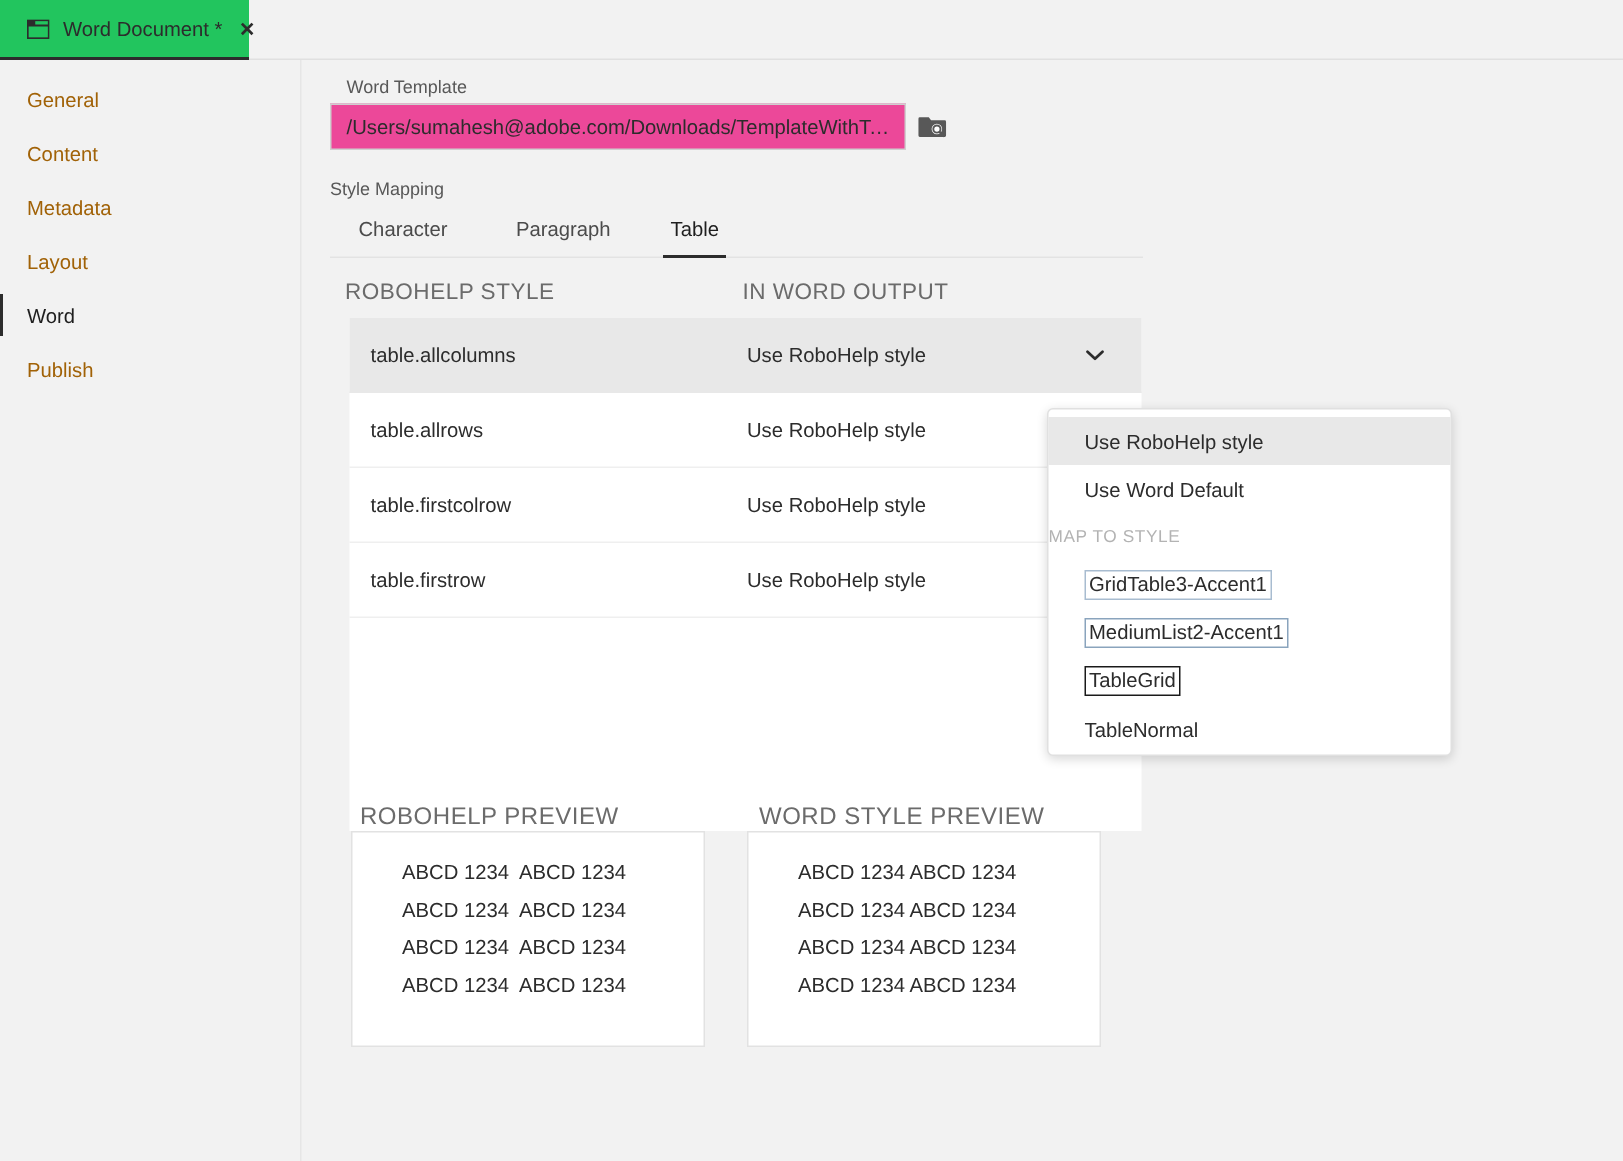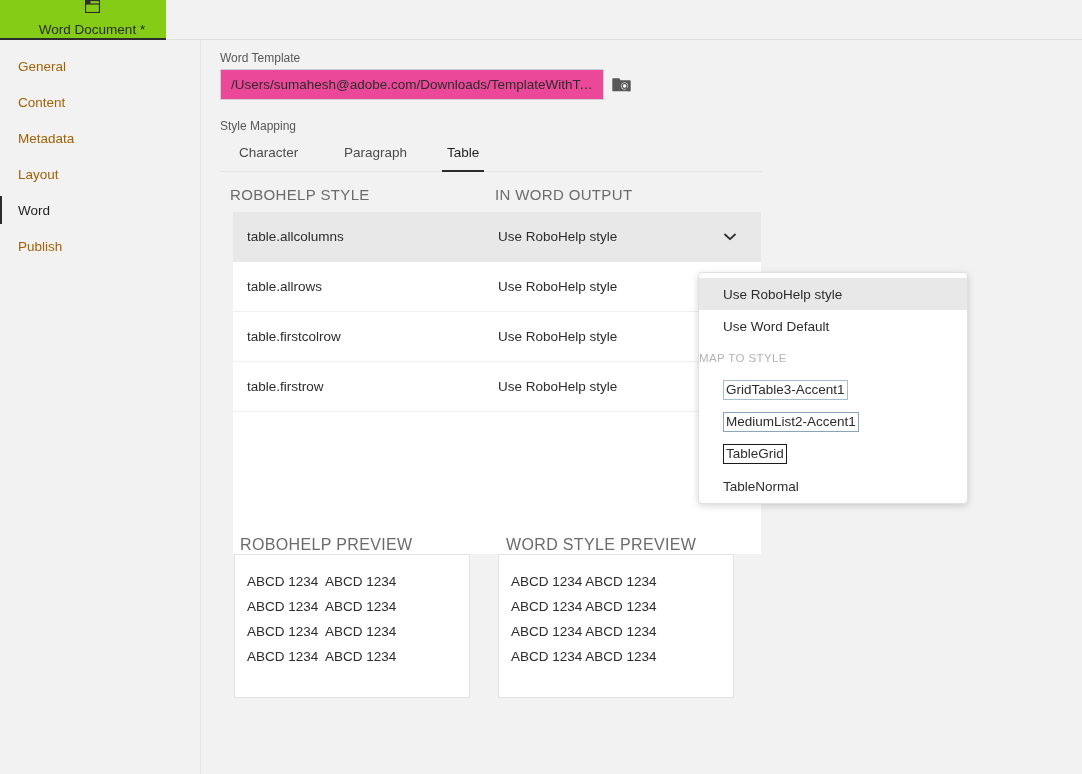--- a/index.html
+++ b/index.html
@@ -15,25 +15,24 @@
   .tabbar {
     position: absolute; left: 0; top: 0; width: 1082px; height: 40px;
     background: #f2f2f2;
   }
   .tabbar-underline {
     position: absolute; left: 0; top: 39px; width: 1082px; height: 1px;
     background: #e0e0e0;
   }
   .tab-active {
     position: absolute; left: 0; top: 0; width: 166px; height: 40px;
-    background: #84cc16;
+    background: #22c55e;
     display: flex; align-items: center; gap: 9px;
     padding-left: 18px;
     border-bottom: 2px solid #2c2c2c;
-    flex-direction: column;
   }
   .tab-icon { width: 15px; height: 13px; position: relative; flex: 0 0 auto; }
   .tab-icon svg { display: block; }
   .tab-label {
     font-size: 13.5px; color: #2c2c2c; white-space: nowrap;
   }
   .tab-close {
     font-size: 13px; color: #2c2c2c; cursor: pointer;
     line-height: 1; font-weight: 600; margin-left: 2px;
   }
@@ -60,21 +59,21 @@
 
   
   .main {
     position: absolute; left: 202px; top: 40px;
     width: 880px; height: 734px; background: #f2f2f2;
   }
 
   .field-label {
     position: absolute; font-size: 12px; color: #585858;
   }
-  .lbl-template { left: 18px; top: 11px; }
+  .lbl-template { left: 29px; top: 11px; }
   .lbl-stylemapping { left: 18px; top: 79px; }
 
   .template-input {
     position: absolute; left: 18px; top: 29px;
     width: 384px; height: 31px;
     background: #ec4899; border: 1px solid #cfcfcf;
     font-size: 13.5px; color: #2c2c2c;
     padding: 0 10px; line-height: 29px;
     white-space: nowrap; overflow: hidden; text-overflow: ellipsis;
     font-family: "Liberation Sans", sans-serif;
@@ -183,20 +182,21 @@
     position: absolute; top: 514px;
     width: 236px; height: 144px;
     background: #ffffff; border: 1px solid #e2e2e2;
     padding: 14px 0 0 12px;
   }
   .prev-box.b0 { left: 32px; }
   .prev-box.b1 { left: 296px; }
   .prev-line {
     font-size: 13.5px; color: #2c2c2c; line-height: 25px;
     white-space: pre;
+    margin-left: 21px;
   }
 </style>
 </head>
 <body>
 
 <div class="tabbar">
   <div class="tabbar-underline"></div>
   <div class="tab-active">
     <span class="tab-icon">
       <svg width="15" height="13" viewBox="0 0 15 13">

